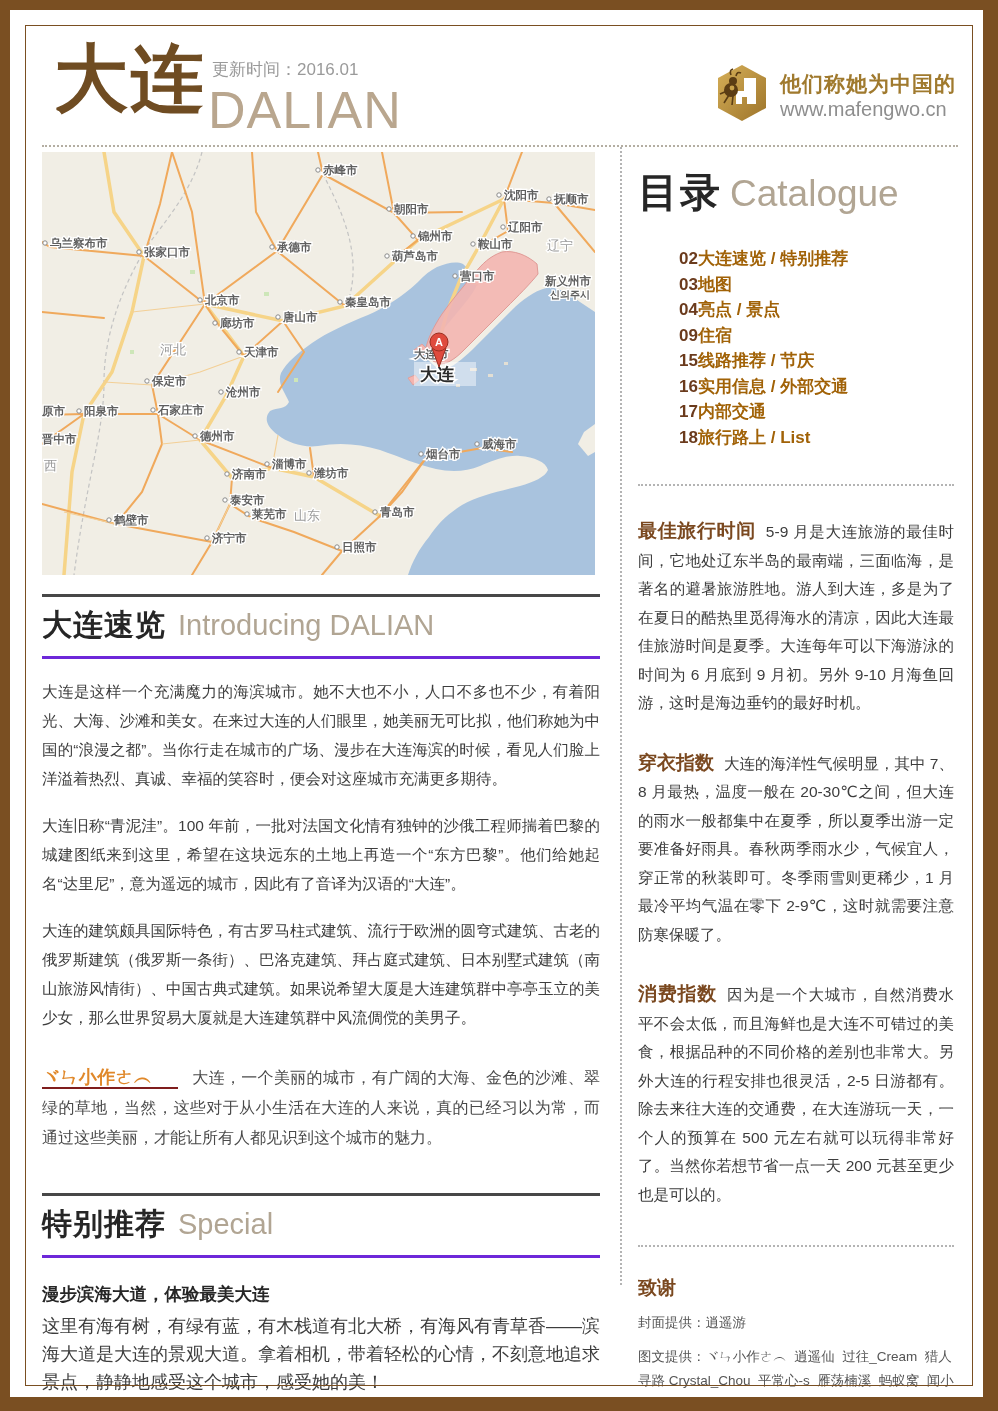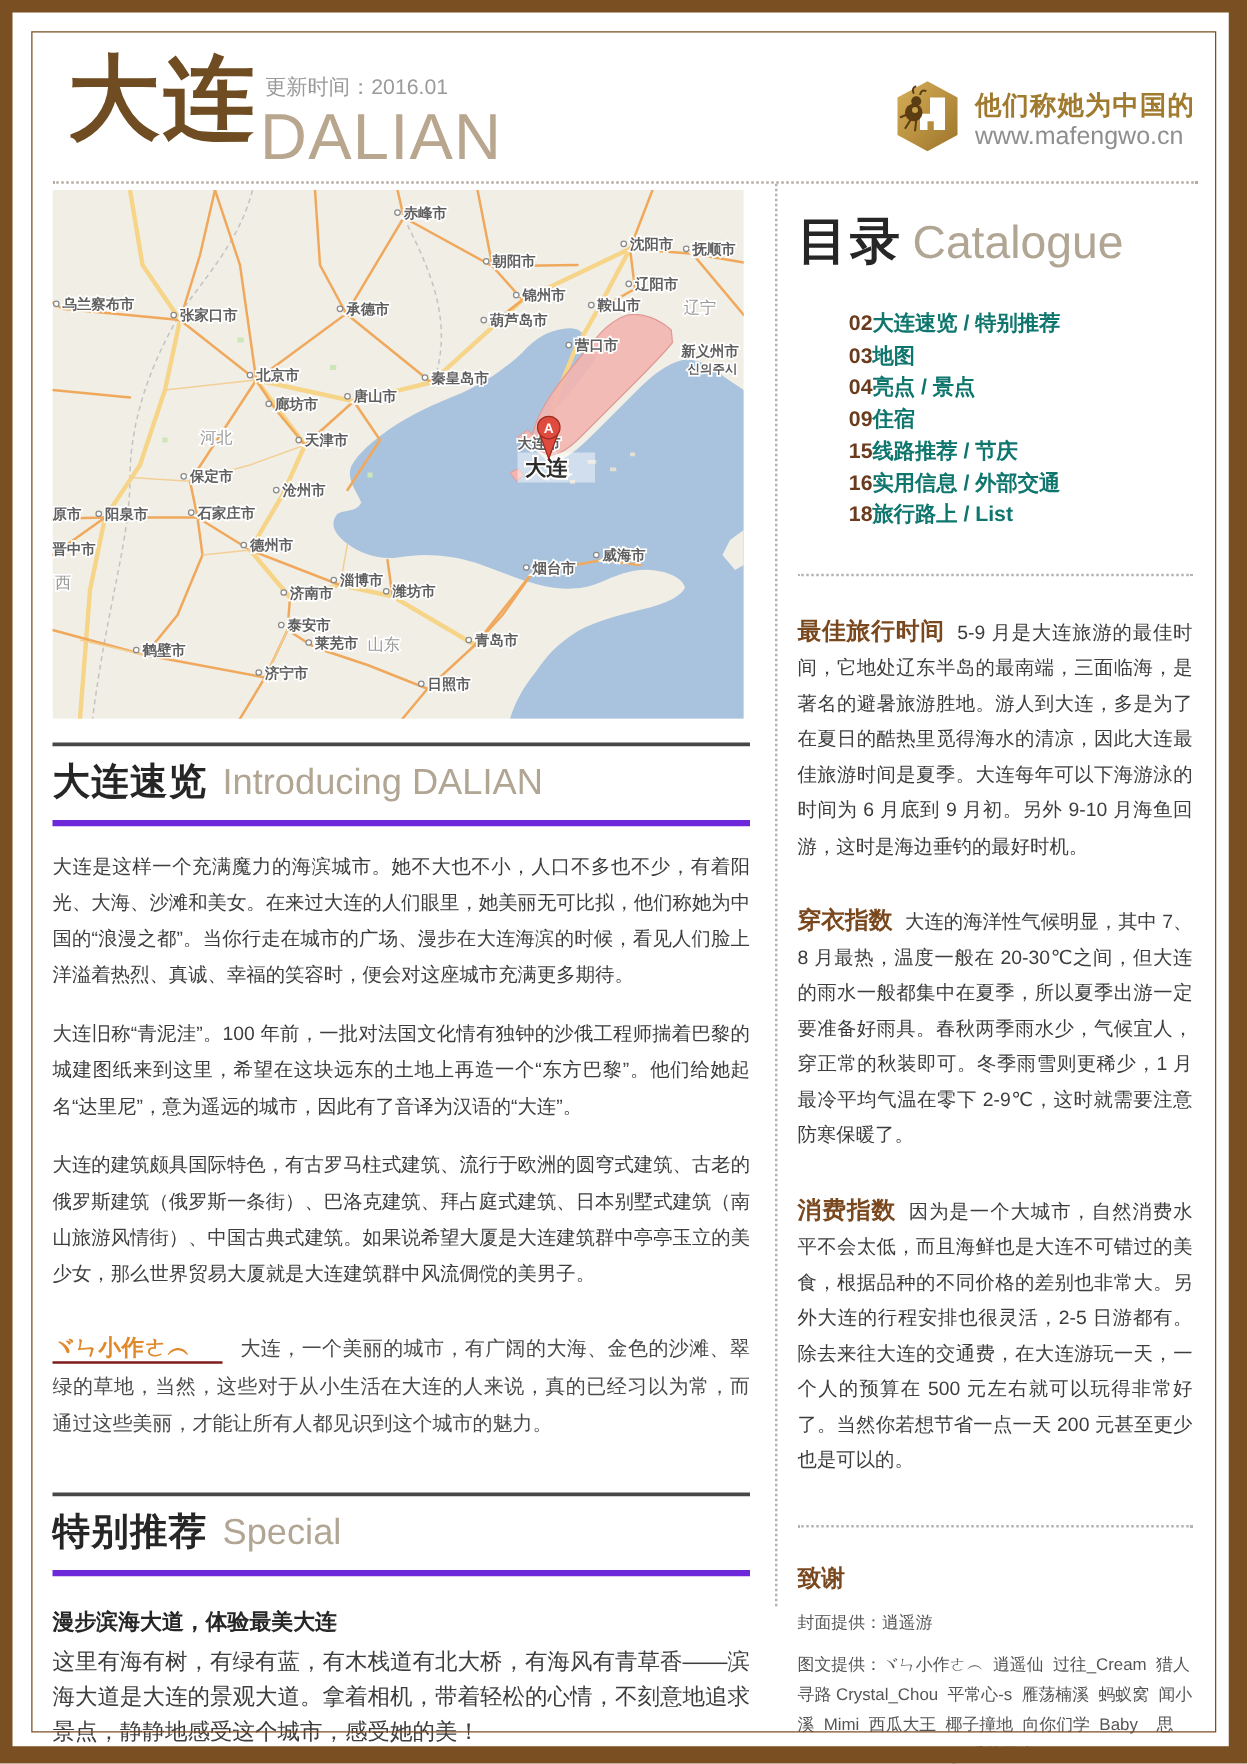--- a/index.html
+++ b/index.html
@@ -22,39 +22,39 @@
   
   .columns{display:flex;align-items:flex-start;}
   .left-col{width:558px;}
   .v-divider{border-left:2px dotted #b4b4b4;height:1138px;margin-left:20px;}
   .right-col{width:316px;margin-left:16px;padding-top:14px;}
 
   
   .map-wrap{margin-top:5px;width:553px;height:417px;}
 
   
-  .sec-hdr{border-top:3px solid #474747;border-bottom:5px solid #6d28d9;padding:8px 0 10px;margin-top:25px;}
+  .sec-hdr{border-top:3px solid #474747;border-bottom:3px solid #6d28d9;padding:8px 0 10px;margin-top:25px;}
   .sec-hdr .zh{font-size:30px;font-weight:bold;color:#262626;letter-spacing:1px;}
   .sec-hdr .en{font-size:29px;color:#b1a593;margin-left:12px;}
 
   .para{font-size:15.5px;line-height:29px;color:#3d3d3d;text-align:justify;margin:18px 0 0;}
   .note{margin-top:30px;font-size:16px;line-height:30px;color:#4a4a4a;text-align:justify;font-family:"DejaVu Serif","Liberation Serif",serif;}
   .note .author{color:#e0882a;font-weight:bold;font-size:18px;border-bottom:2px solid #7f1d1d;padding-right:26px;margin-right:14px;}
 
   .sp-item-h{font-size:17.5px;font-weight:bold;color:#262626;margin:24px 0 6px;}
   .sp-item-b{font-size:18px;line-height:28px;color:#3d3d3d;text-align:justify;margin:0;}
 
   
   .cat-hdr{margin:4px 0 0;}
   .cat-hdr .zh{font-size:40px;font-weight:bold;color:#262626;letter-spacing:2px;}
   .cat-hdr .en{font-size:37px;color:#b1a593;margin-left:8px;}
   .cat-list{margin-top:26px;}
   .cat-row{display:flex;font-size:17px;font-weight:bold;line-height:25.5px;text-align:right;}
   .cat-row .pg{width:60px;color:#6b3b1d;}
-  .cat-row .lb{color:#0f766e;}
+  .cat-row .lb{color:#a16207;}
   .hr-dot{border-top:2px dotted #b4b4b4;margin-top:30px;}
   .tips{margin-top:18px;}
   .tip{font-size:15.5px;line-height:28.5px;color:#3d3d3d;text-align:justify;margin-top:31px;}
   .tip .t{font-size:19px;font-weight:bold;color:#7a481f;margin-right:10px;}
   .thanks{margin-top:28px;}
   .thanks .t{font-size:19px;font-weight:bold;color:#7a481f;}
   .thanks .line{font-size:13.5px;color:#555;line-height:24px;margin-top:10px;white-space:pre-wrap;}
 </style>
 </head>
 <body>
@@ -330,20 +330,24 @@
             </div>
             <div class="cat-row">
               <span class="pg">15</span>
               <span class="lb">线路推荐 / 节庆</span>
             </div>
             <div class="cat-row">
               <span class="pg">16</span>
               <span class="lb">实用信息 / 外部交通</span>
             </div>
             <div class="cat-row">
+              <span class="pg">17</span>
+              <span class="lb">内部交通</span>
+            </div>
+            <div class="cat-row">
               <span class="pg">18</span>
               <span class="lb">旅行路上 / List</span>
             </div>
           </div>
 
         <div class="hr-dot" style="margin-top:34px"></div>
 
         <div class="tips" id="tips">
             <p class="tip"><span class="t">最佳旅行时间</span><span>5-9 月是大连旅游的最佳时间，它地处辽东半岛的最南端，三面临海，是著名的避暑旅游胜地。游人到大连，多是为了在夏日的酷热里觅得海水的清凉，因此大连最佳旅游时间是夏季。大连每年可以下海游泳的时间为 6 月底到 9 月初。另外 9-10 月海鱼回游，这时是海边垂钓的最好时机。</span></p>
             <p class="tip"><span class="t">穿衣指数</span><span>大连的海洋性气候明显，其中 7、8 月最热，温度一般在 20-30℃之间，但大连的雨水一般都集中在夏季，所以夏季出游一定要准备好雨具。春秋两季雨水少，气候宜人，穿正常的秋装即可。冬季雨雪则更稀少，1 月最冷平均气温在零下 2-9℃，这时就需要注意防寒保暖了。</span></p>

